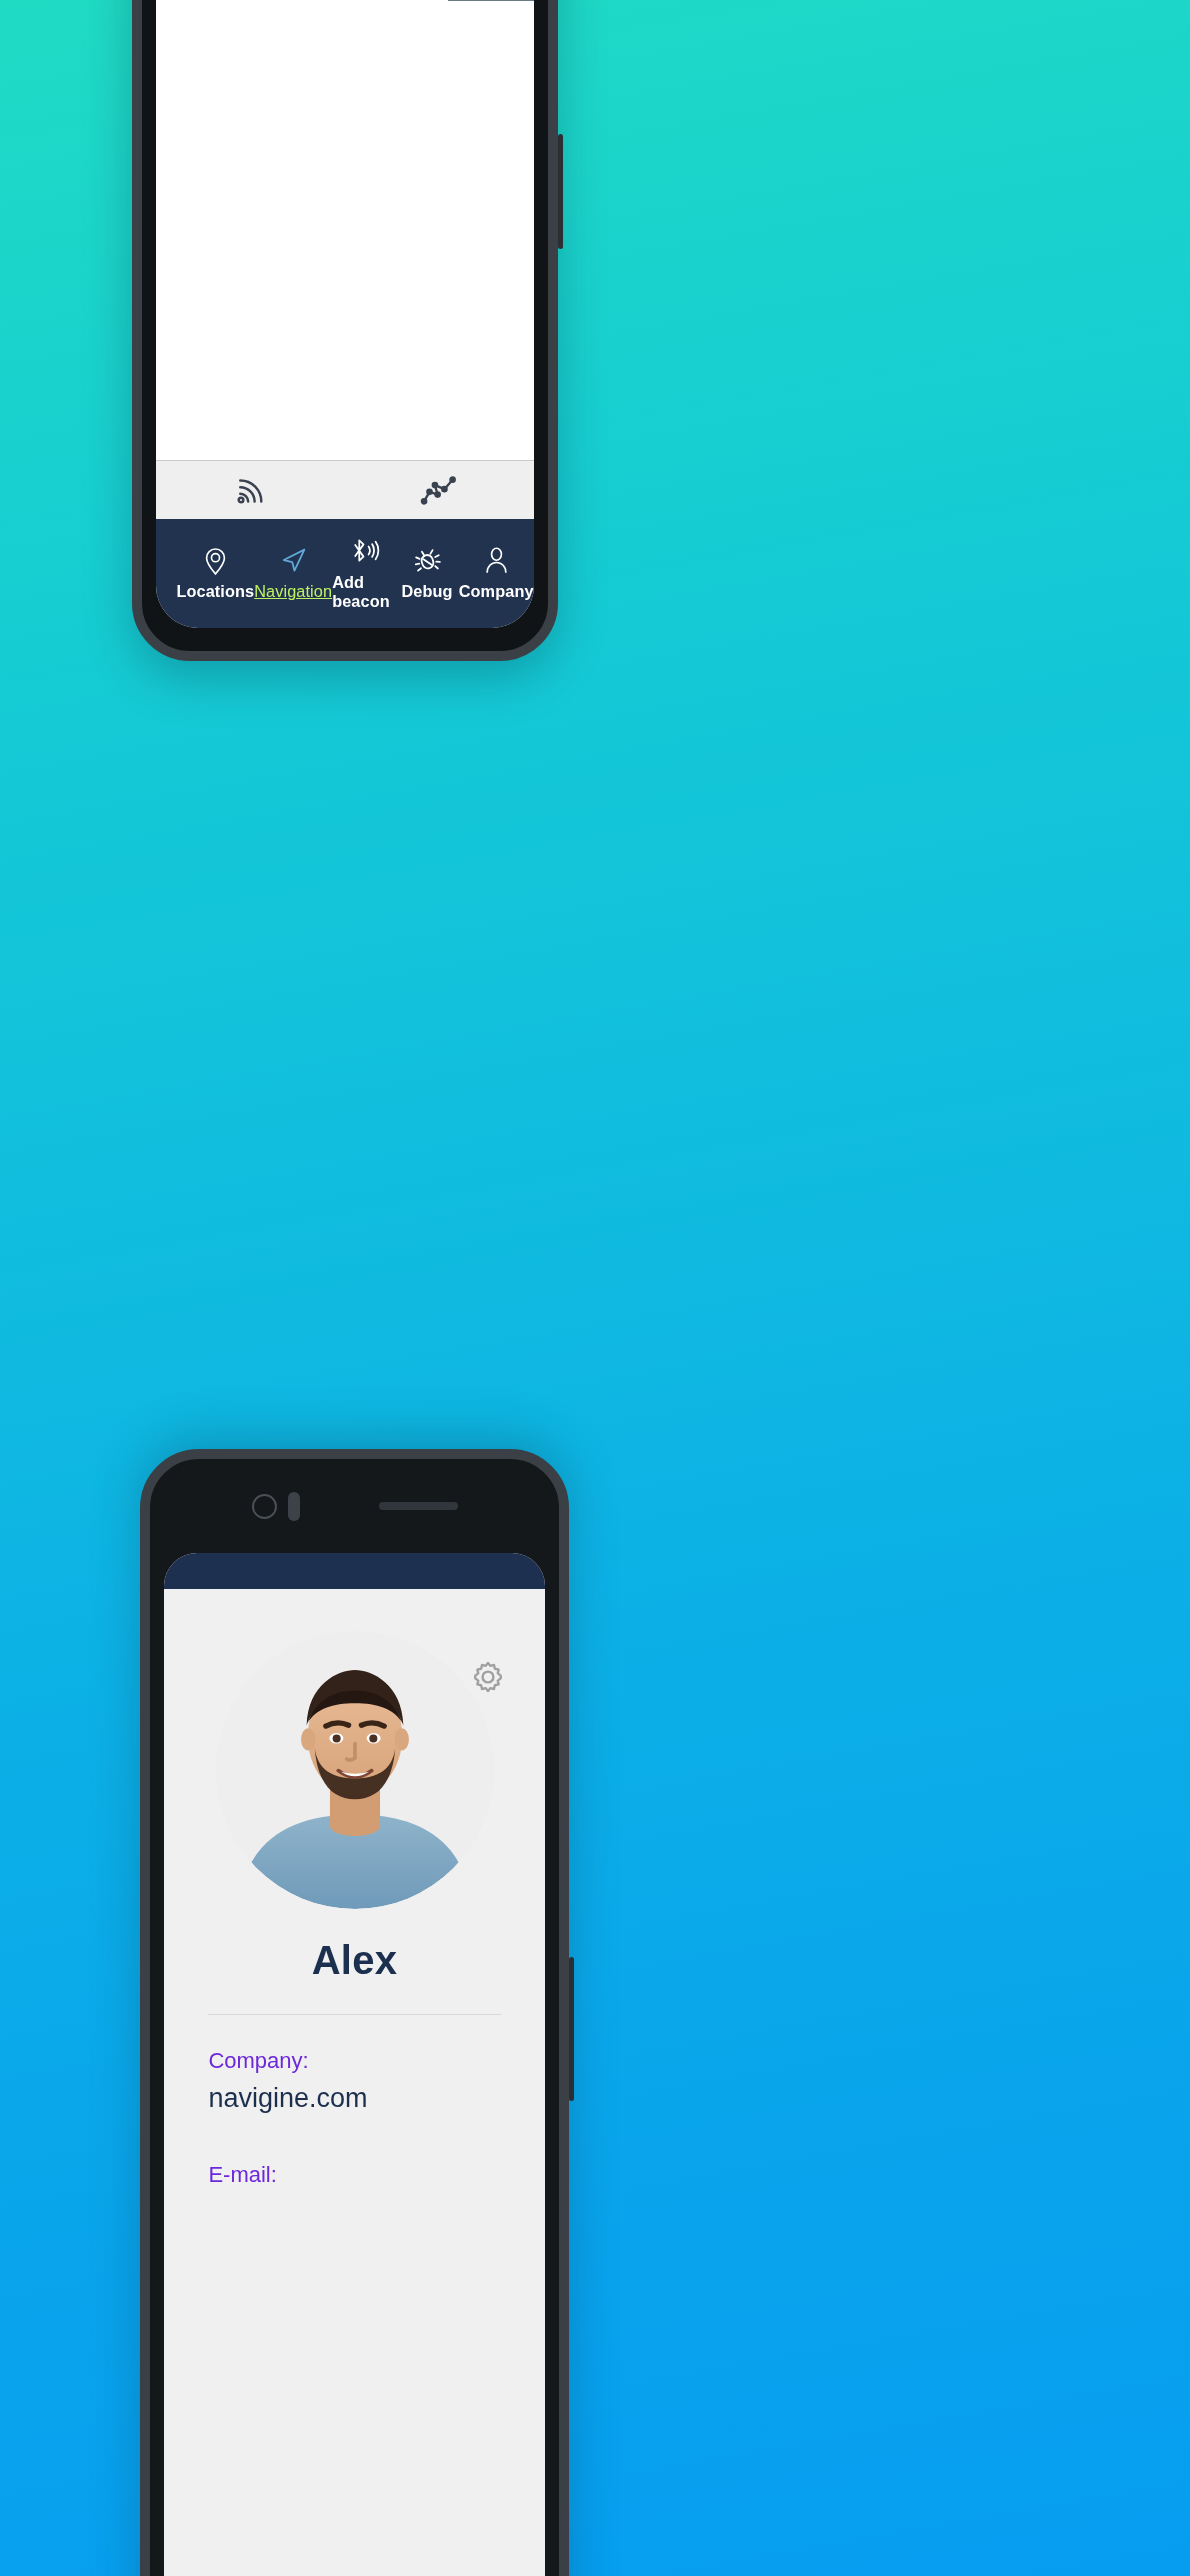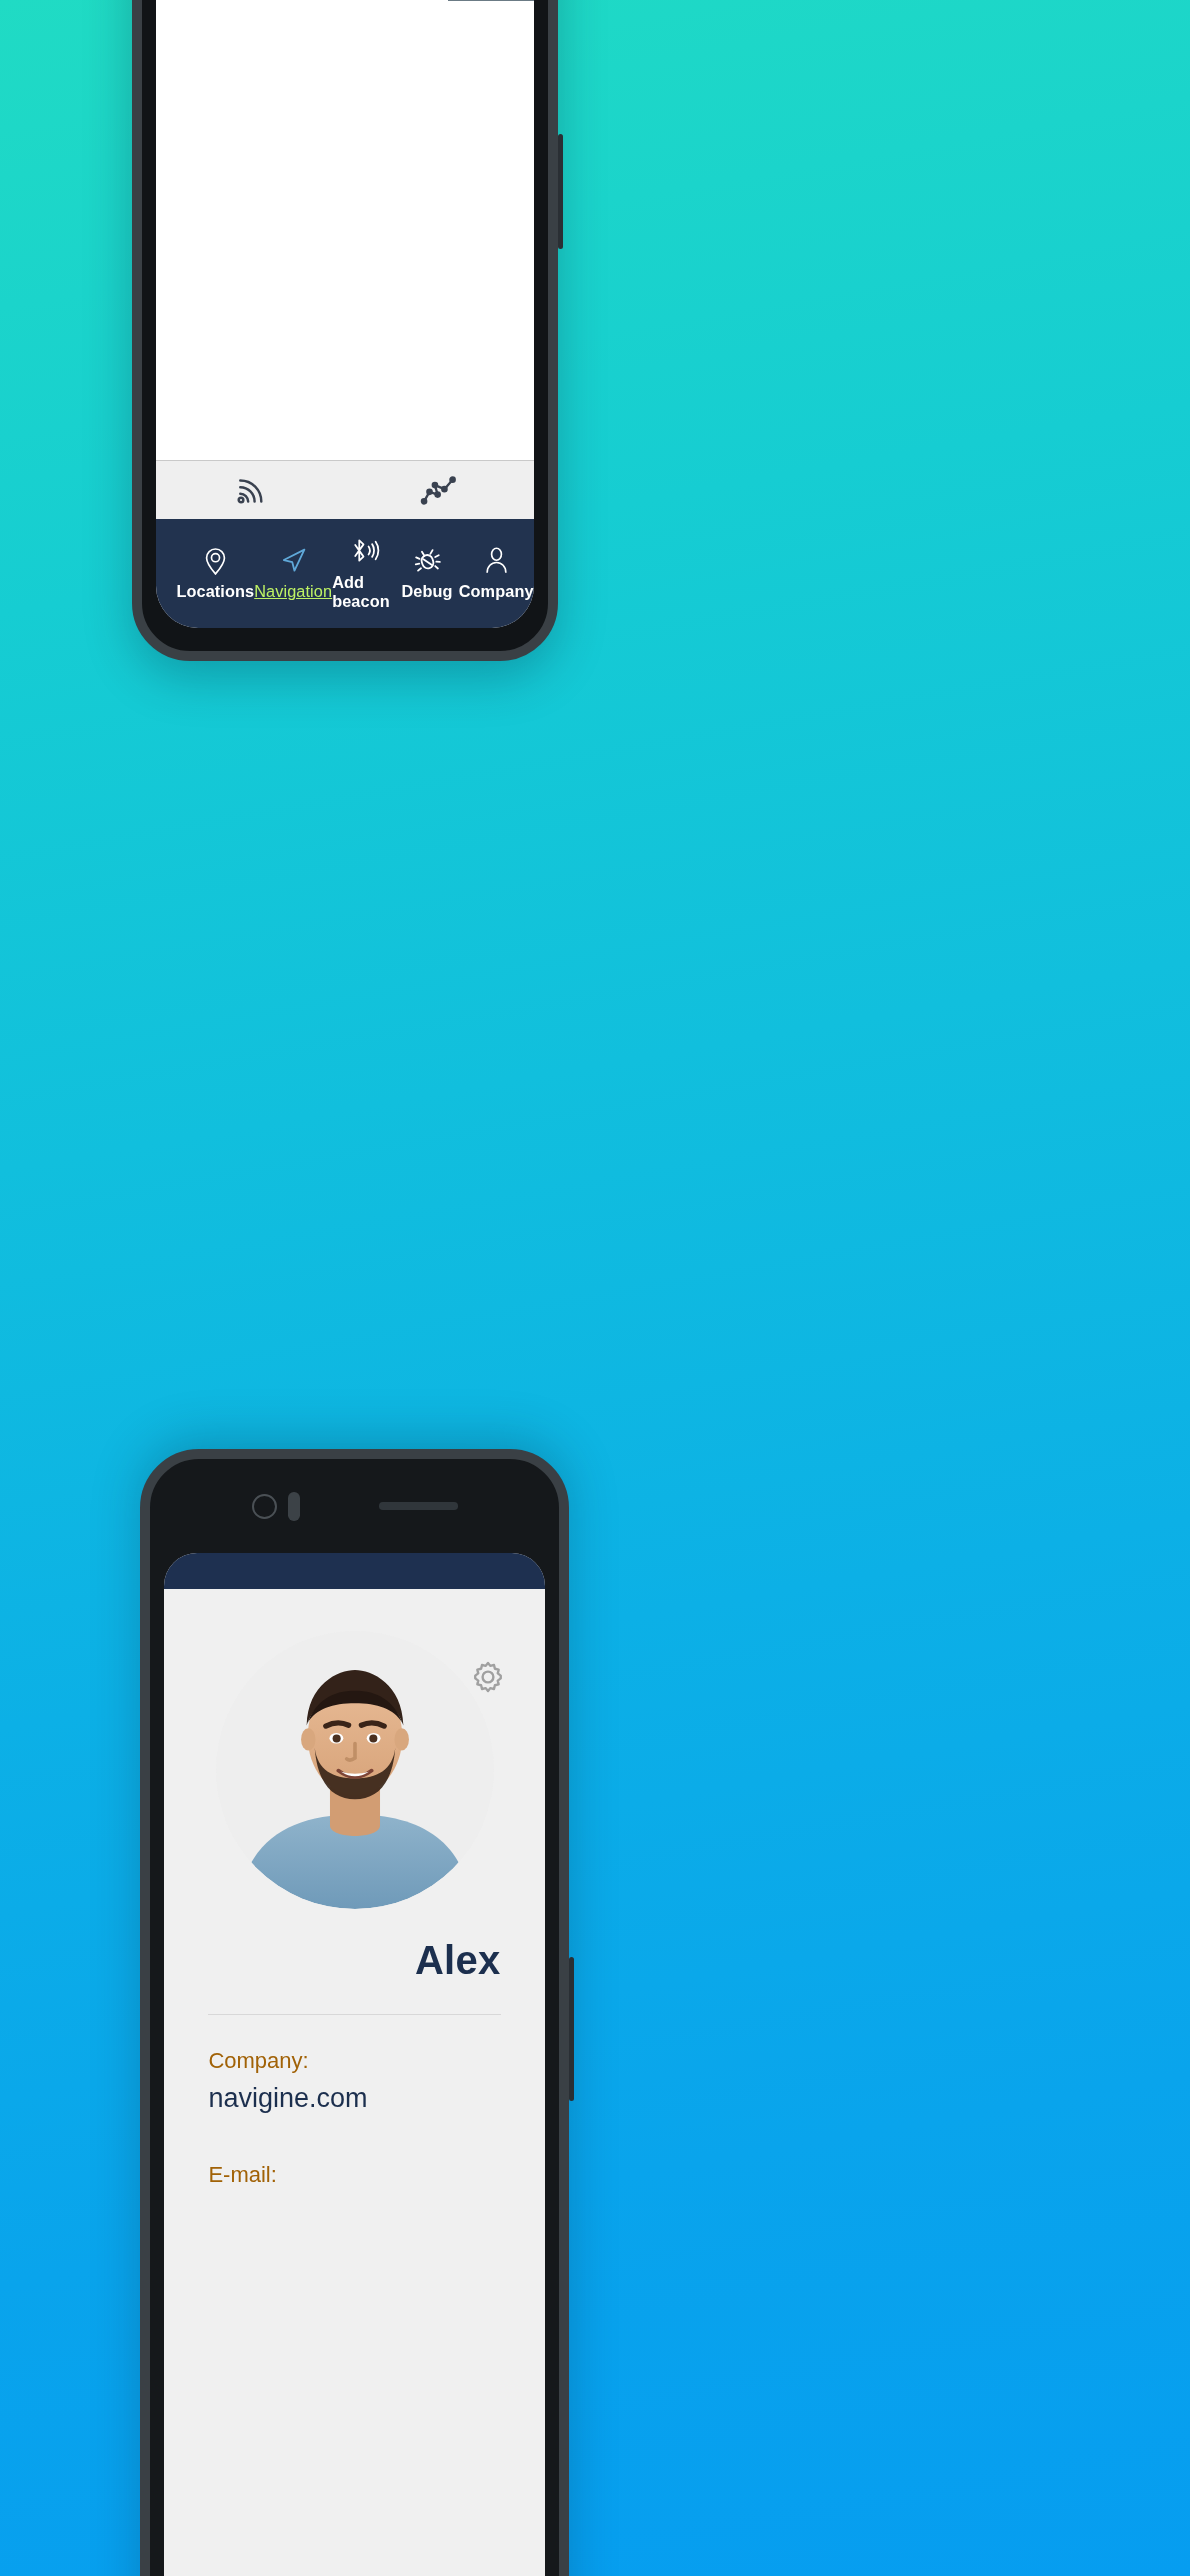--- a/index.html
+++ b/index.html
@@ -91,26 +91,26 @@
   .profile-body { position:relative; padding:0 44px; }
   .gear-btn {
     position:absolute; right:36px; top:25px; width:42px; height:42px;
     display:flex; align-items:center; justify-content:center;
   }
   .avatar-wrap {
     margin:42px auto 0; width:278px; height:278px; border-radius:50%;
     overflow:hidden; background:#eeeeee; position:relative;
   }
   .profile-name {
-    text-align:right; margin-top:29px;
+    text-align:center; margin-top:29px;
     font-size:40px; font-weight:bold; color:#1c2f4e; letter-spacing:0.3px;
   }
   .divider { margin-top:31px; height:1px; background:#d8d8d8; }
   .field { margin-top:33px; }
-  .field-label { font-size:22px; color:#a16207; }
+  .field-label { font-size:22px; color:#6d28d9; }
   .field-value { font-size:27px; color:#1c2f4e; margin-top:8.6px; }
   .field.email { margin-top:48px; }
 </style>
 </head>
 <body>
 
 <div id="phone-top">
   <div class="side-btn"></div>
   <div class="screen">
 

